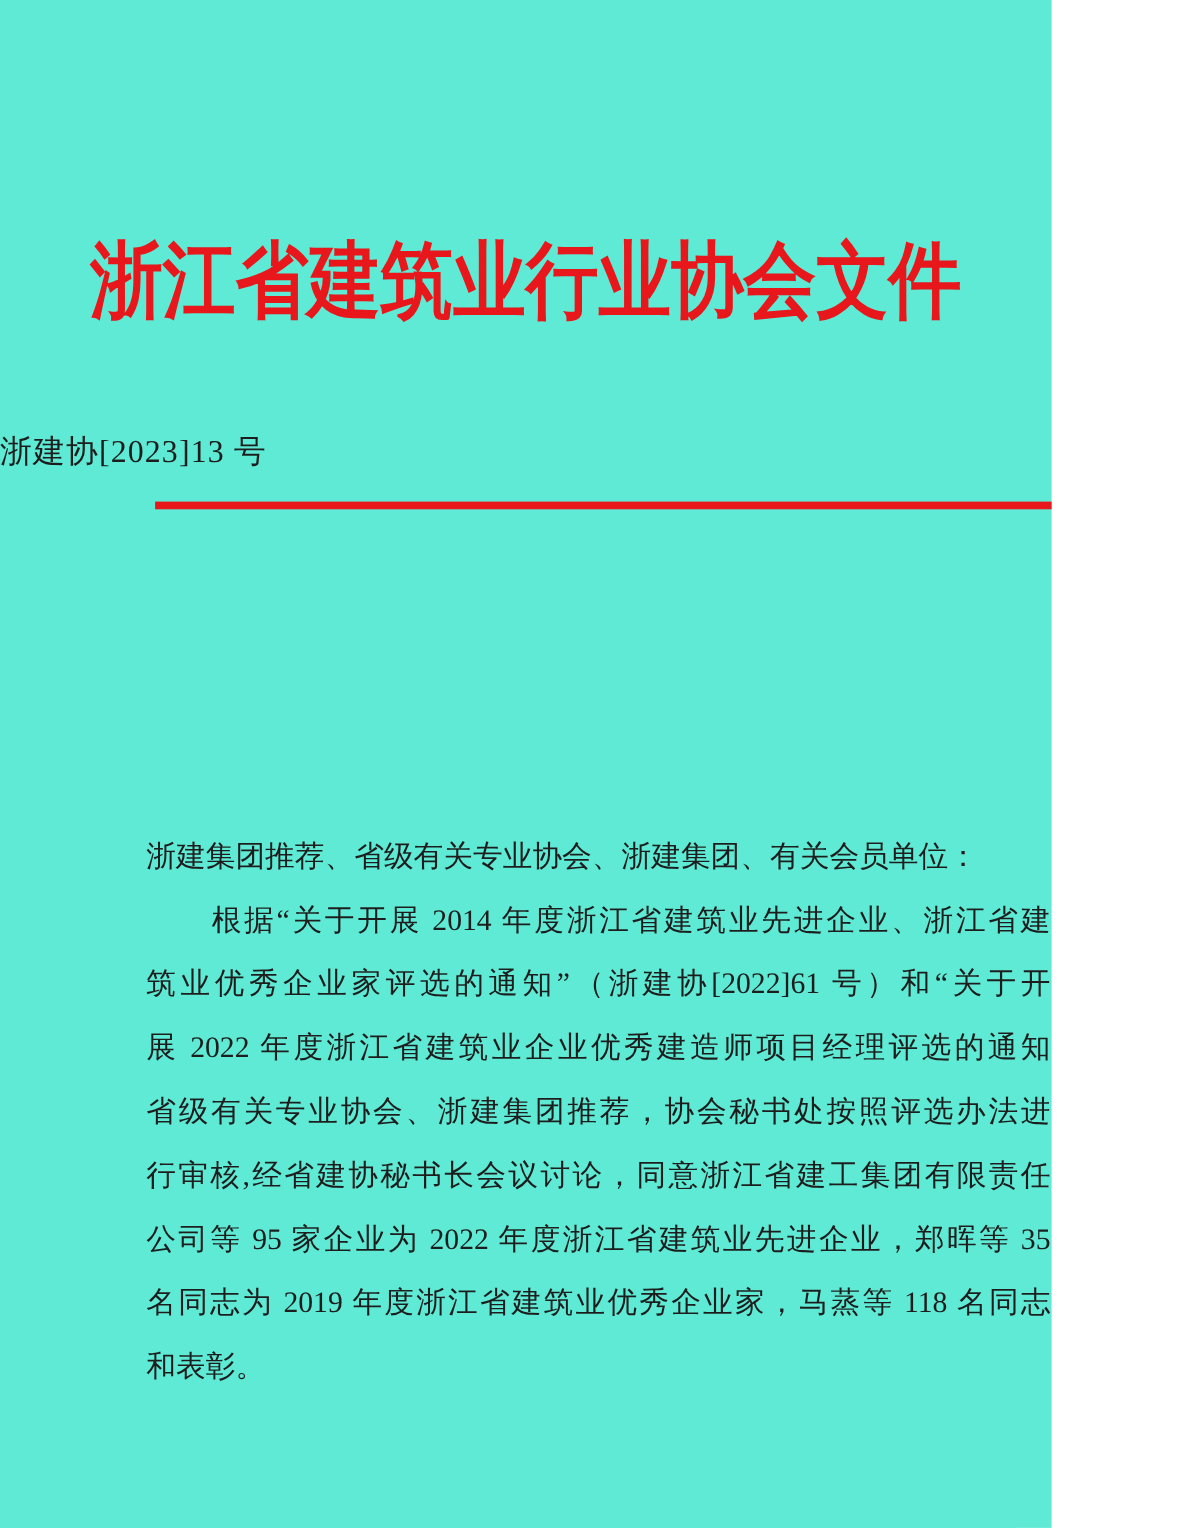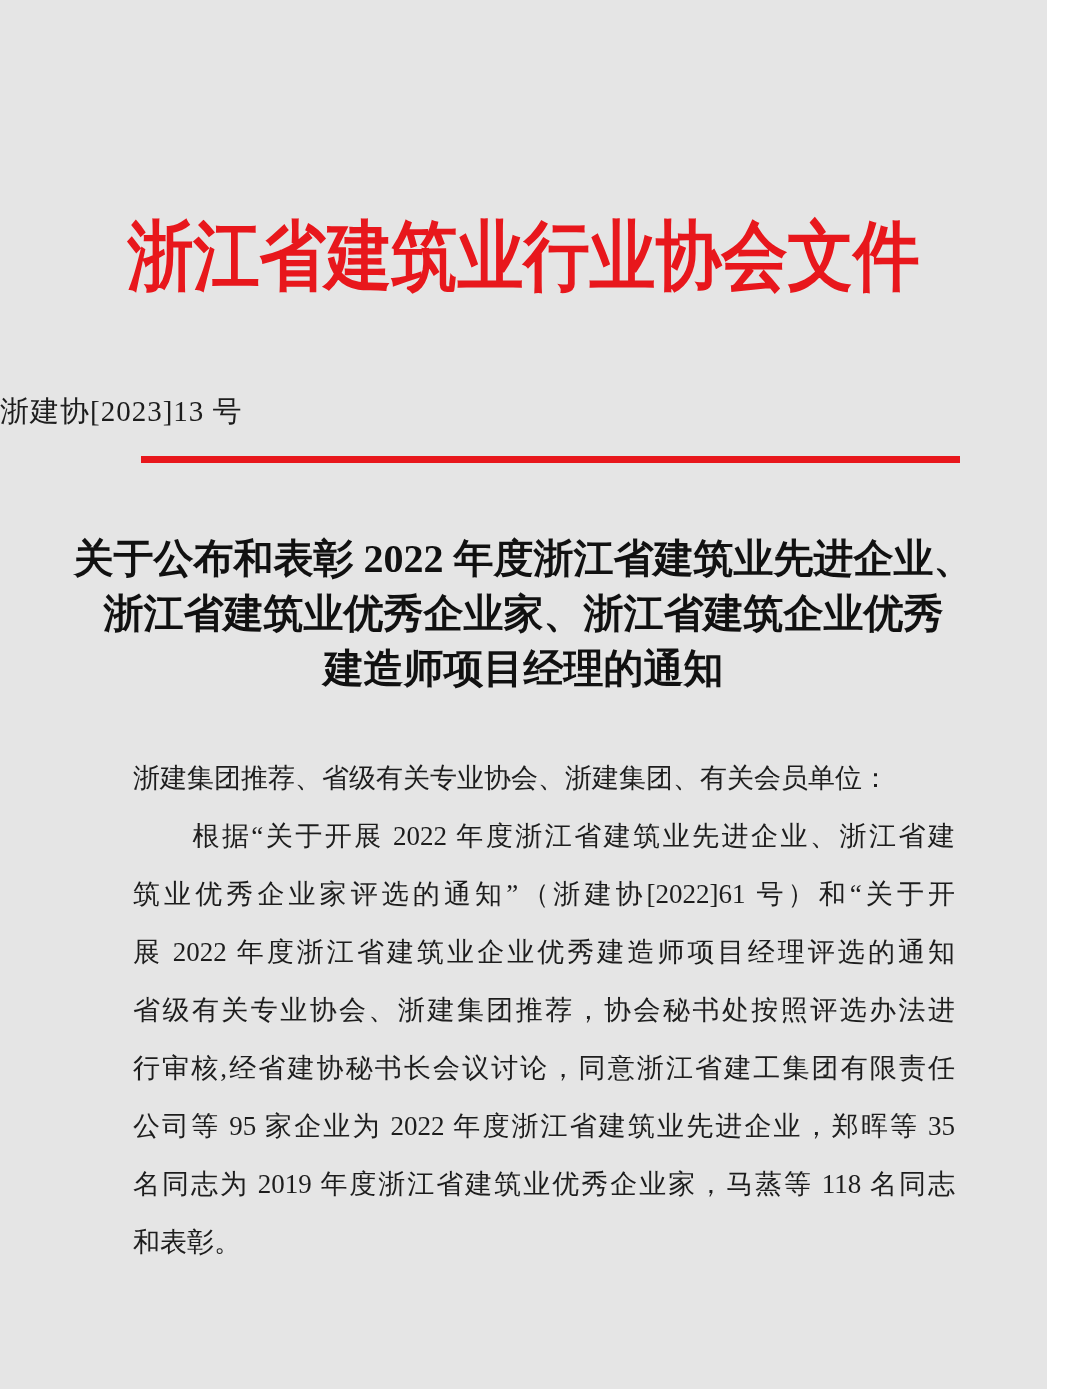--- a/index.html
+++ b/index.html
@@ -2,23 +2,23 @@
 <html style="--red: #e8171c; --ink: #1d1d1d;"><head>
 <meta charset="utf-8">
 <style>
   html, body {
     margin: 0;
     padding: 0;
     background: #ffffff;
   }
   .page {
     position: relative;
-    width: 1047px;
+    width: 956px;
     height: 1389px;
-    background: #e5e5e5;
+    background: #5eead4;
     overflow: hidden;
     font-family: "Liberation Serif", "DejaVu Serif", serif;
     color: var(--ink, #1d1d1d);
   }
   .org-title {
     position: absolute;
     top: 219px;
     left: 0;
     width: 100%;
     text-align: center;
@@ -91,29 +91,24 @@
 <div class="page">
 
   <div class="org-title">
     <span class="stretch">浙江省建筑业行业协会文件</span>
   </div>
 
   <div class="doc-number">浙建协[2023]13 号</div>
 
   <div class="red-rule"></div>
 
-  <div class="doc-title">
-    <div>关于公布和表彰 2022 年度浙江省建筑业先进企业、</div>
-    <div>浙江省建筑业优秀企业家、浙江省建筑企业优秀</div>
-    <div>建造师项目经理的通知</div>
-  </div>
 
   <div class="body-text">
     <p>浙建集团推荐、省级有关专业协会、浙建集团、有关会员单位：</p>
-    <p class="justify indent">根据“关于开展 2022 年度浙江省建筑业先进企业、浙江省建</p>
+    <p class="justify indent">根据“关于开展 2014 年度浙江省建筑业先进企业、浙江省建</p>
     <p class="justify">筑业优秀企业家评选的通知”（浙建协[2022]61 号）和“关于开</p>
     <p class="justify">展 2022 年度浙江省建筑业企业优秀建造师项目经理评选的通知</p>
     <p class="justify">省级有关专业协会、浙建集团推荐，协会秘书处按照评选办法进</p>
     <p class="justify">行审核,经省建协秘书长会议讨论，同意浙江省建工集团有限责任</p>
     <p class="justify">公司等 95 家企业为 2022 年度浙江省建筑业先进企业，郑晖等 35</p>
     <p class="justify">名同志为 2019 年度浙江省建筑业优秀企业家，马蒸等 118 名同志</p>
     <p>和表彰。</p>
   </div>
 
 </div>

